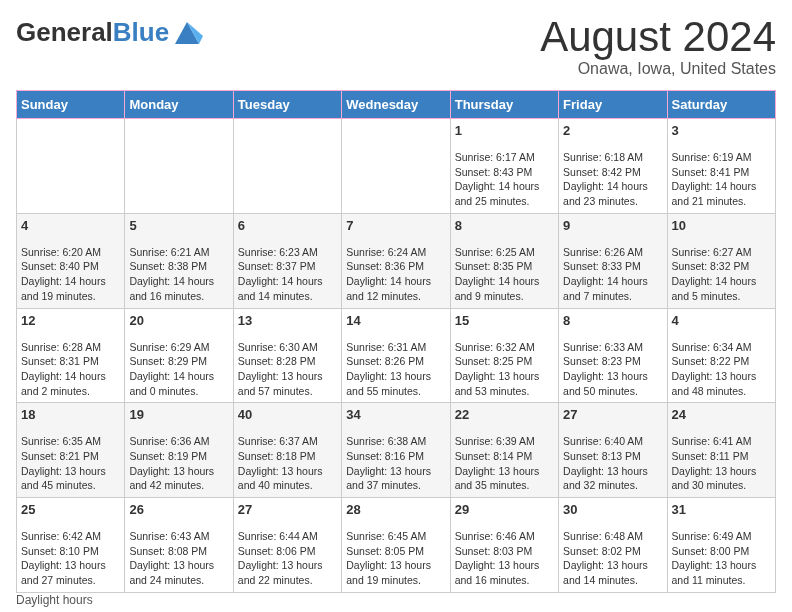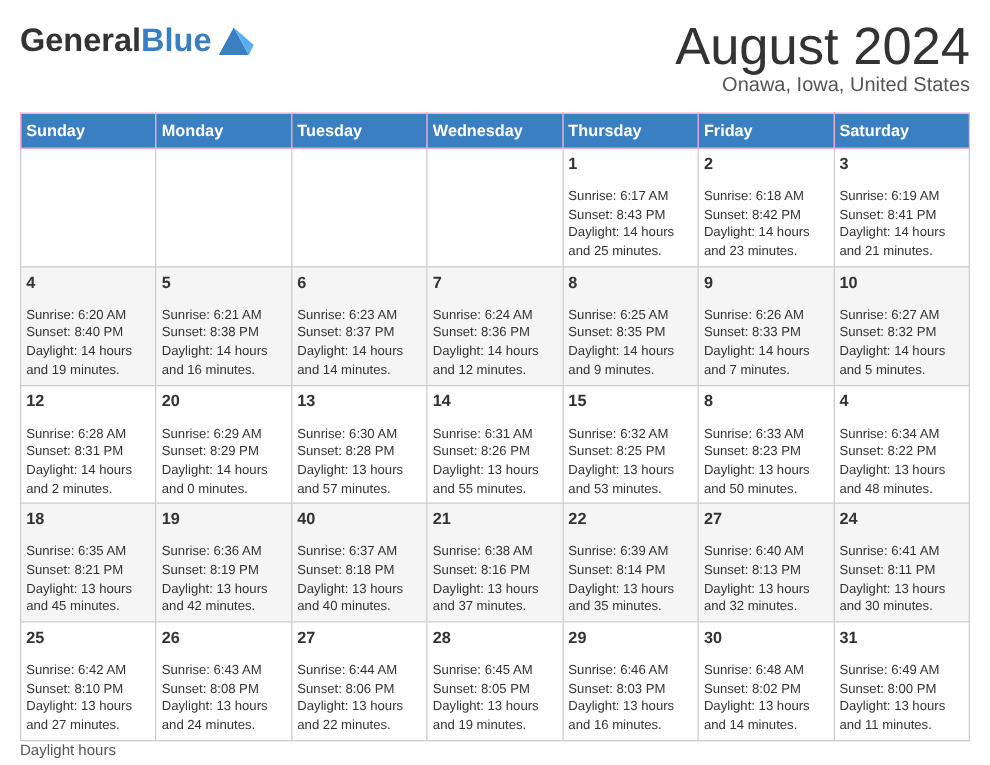--- a/index.html
+++ b/index.html
@@ -208,21 +208,21 @@
         </td>
         <td>
           <div class="day-num">19</div>
           <div class="day-info">Sunrise: 6:36 AM<br>Sunset: 8:19 PM<br>Daylight: 13 hours and 42 minutes.</div>
         </td>
         <td>
           <div class="day-num">40</div>
           <div class="day-info">Sunrise: 6:37 AM<br>Sunset: 8:18 PM<br>Daylight: 13 hours and 40 minutes.</div>
         </td>
         <td>
-          <div class="day-num">21</div>
+          <div class="day-num">34</div>
           <div class="day-info">Sunrise: 6:38 AM<br>Sunset: 8:16 PM<br>Daylight: 13 hours and 37 minutes.</div>
         </td>
         <td>
           <div class="day-num">22</div>
           <div class="day-info">Sunrise: 6:39 AM<br>Sunset: 8:14 PM<br>Daylight: 13 hours and 35 minutes.</div>
         </td>
         <td>
           <div class="day-num">27</div>
           <div class="day-info">Sunrise: 6:40 AM<br>Sunset: 8:13 PM<br>Daylight: 13 hours and 32 minutes.</div>
         </td>

